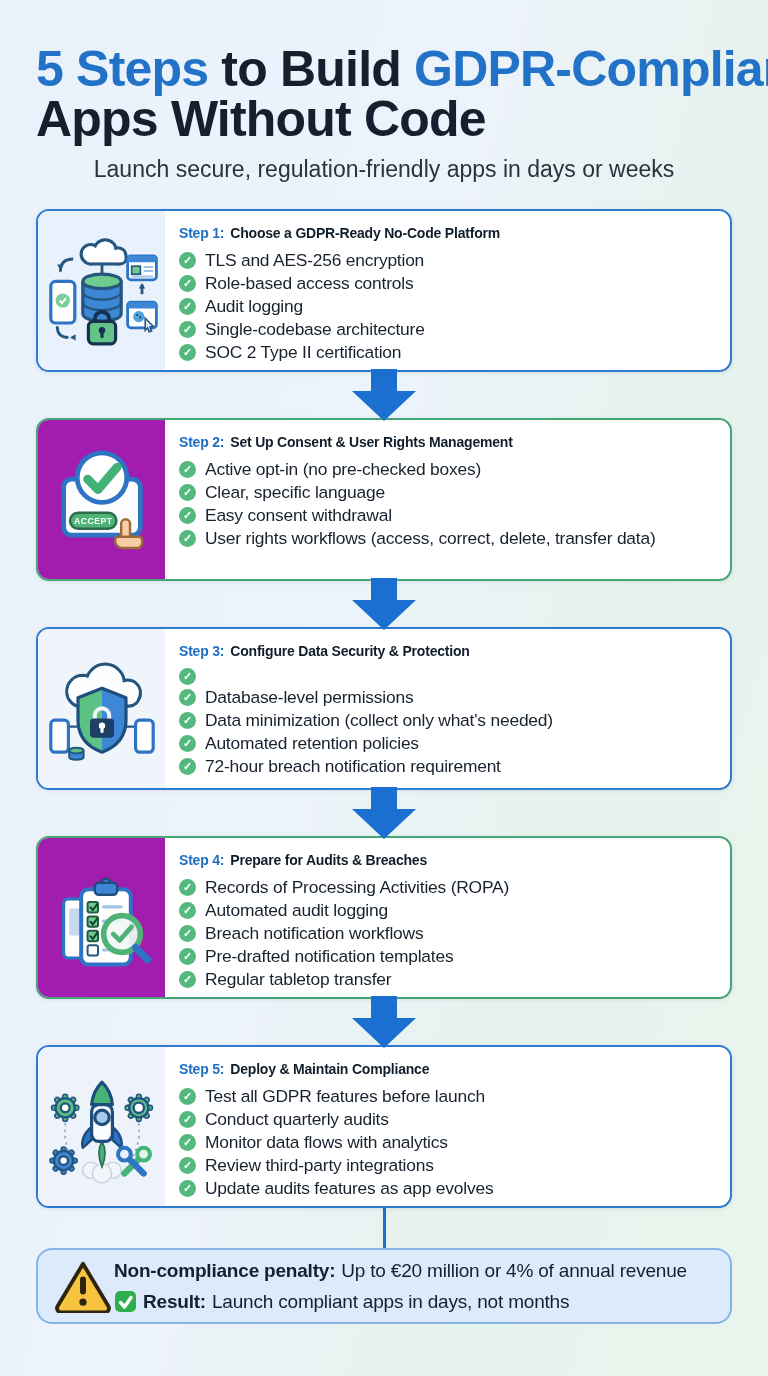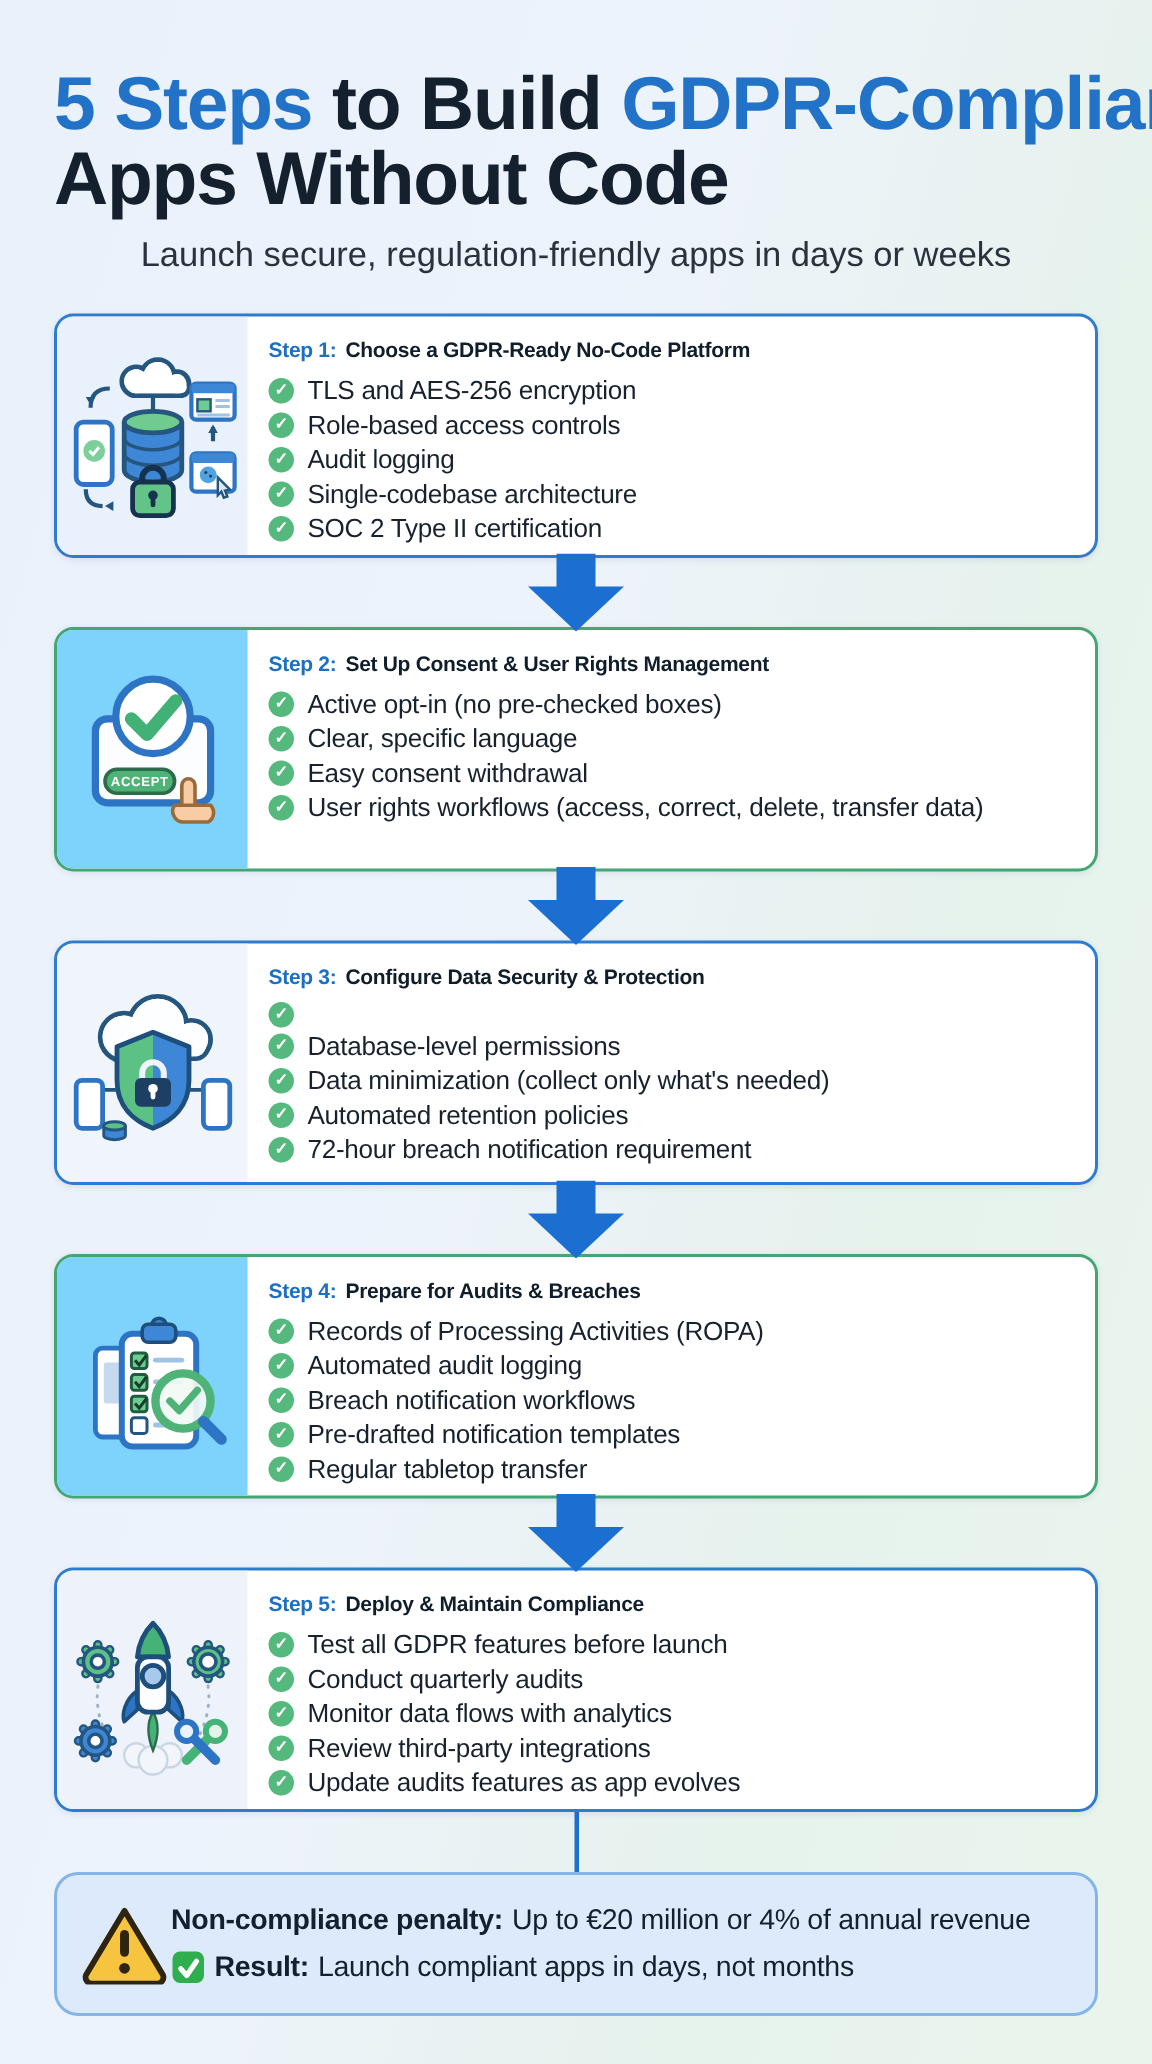--- a/index.html
+++ b/index.html
@@ -15,40 +15,40 @@
   .t-accent{color:#2272c8}
   .t-dark{color:#15202e}
   .subtitle{text-align:center;font-size:23px;color:#29323d;margin:0 0 26px;}
   
   .card{display:flex;height:163px;border-radius:13px;background:#ffffff;
         overflow:hidden;box-shadow:0 1px 4px rgba(25,60,110,.10);box-sizing:border-box;}
   .card.blue{border:2px solid #2e7cd0;}
   .card.green{border:2px solid #43a674;}
   .icon-panel{flex:0 0 127px;display:flex;align-items:center;justify-content:center;}
   .ip-blue{background:#e9f1fc;}
-  .ip-green{background:#7dd3fc;}
+  .ip-green{background:#a21caf;}
   .ip-blue2{background:#f0f5fc;}
   .ip-blue3{background:#edf2fb;}
   .content{flex:1;padding:13px 6px 0 14px;min-width:0;}
   h2{margin:1px 0 9px;font-size:14px;color:#101d2b;font-weight:bold;
      white-space:nowrap;letter-spacing:-0.2px;}
   .step-label{color:#1d6fc4;}
   .step-title{margin-left:6px;}
   ul{list-style:none;margin:0;padding:0;}
   li{display:flex;align-items:center;font-size:17.4px;line-height:21px;
      color:#18222e;margin-bottom:2px;white-space:nowrap;letter-spacing:-0.2px;}
   .check{flex:0 0 17px;width:17px;height:17px;border-radius:50%;background:#55b97e;
          color:#ffffff;font-size:11px;line-height:17px;text-align:center;
          font-weight:bold;margin-right:9px;}
   
   .gap{height:46px;display:flex;justify-content:center;position:relative;z-index:3;}
   .gap svg{margin-top:-3px;}
   .connector{width:3px;height:40px;background:#1b6fd0;margin:0 auto;}
   
-  .footer{display:flex;align-items:center;height:96px;box-sizing:border-box;
+  .footer{display:flex;align-items:center;height:76px;box-sizing:border-box;
           background:#dceafb;border:2px solid #85b5e8;border-radius:16px;
           padding:0 20px 0 14px;}
   .footer-icon{flex:0 0 62px;display:flex;justify-content:center;}
   .footer-text{font-size:19px;color:#15202e;line-height:31px;letter-spacing:-0.2px;}
   .footer-line{display:flex;align-items:center;white-space:nowrap;}
   .footer-text b{font-weight:bold;}
   .val{margin-left:6px;}
   .emoji-check{margin-right:6px;display:inline-flex;}
 </style>
 </head>

